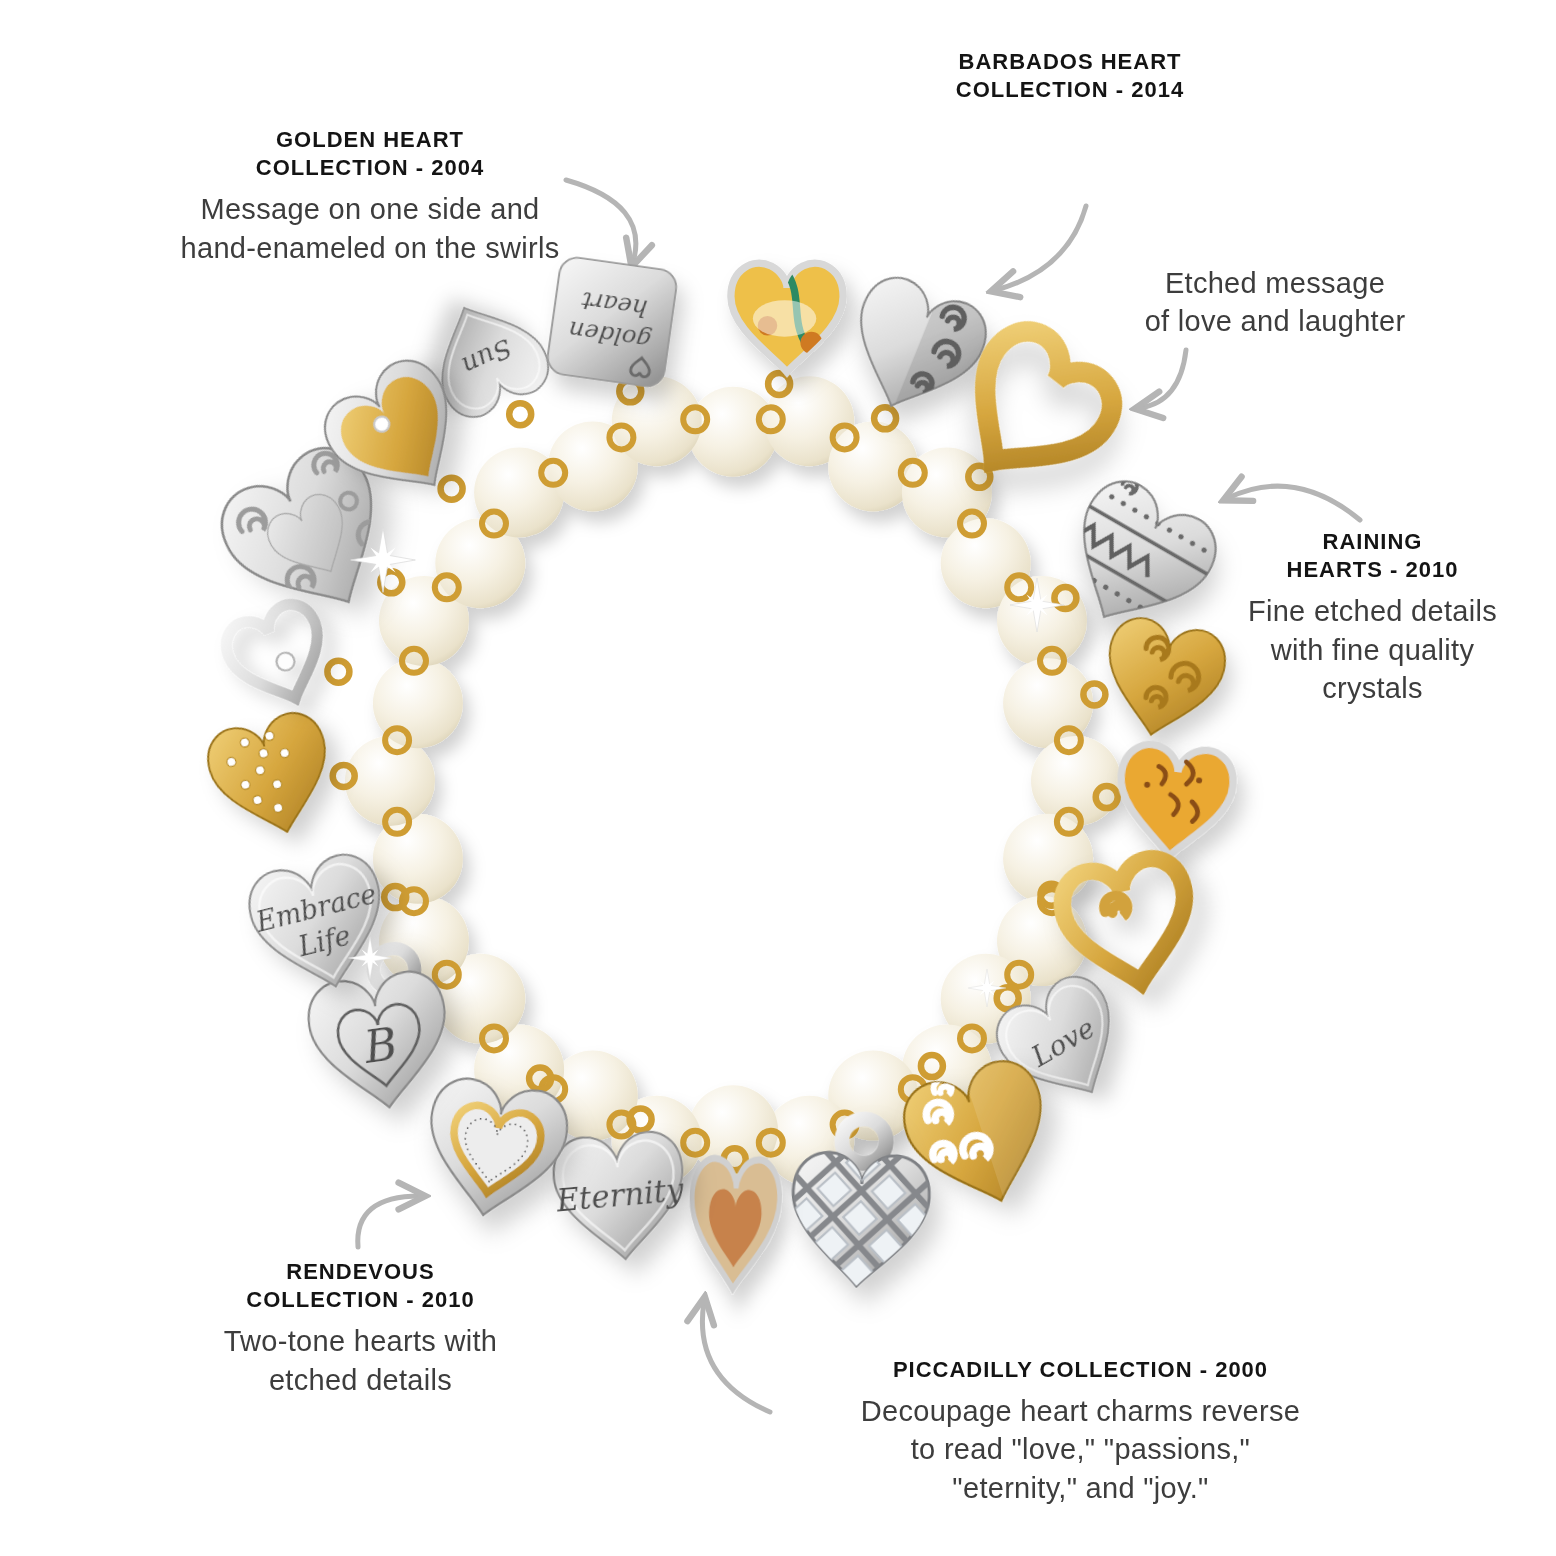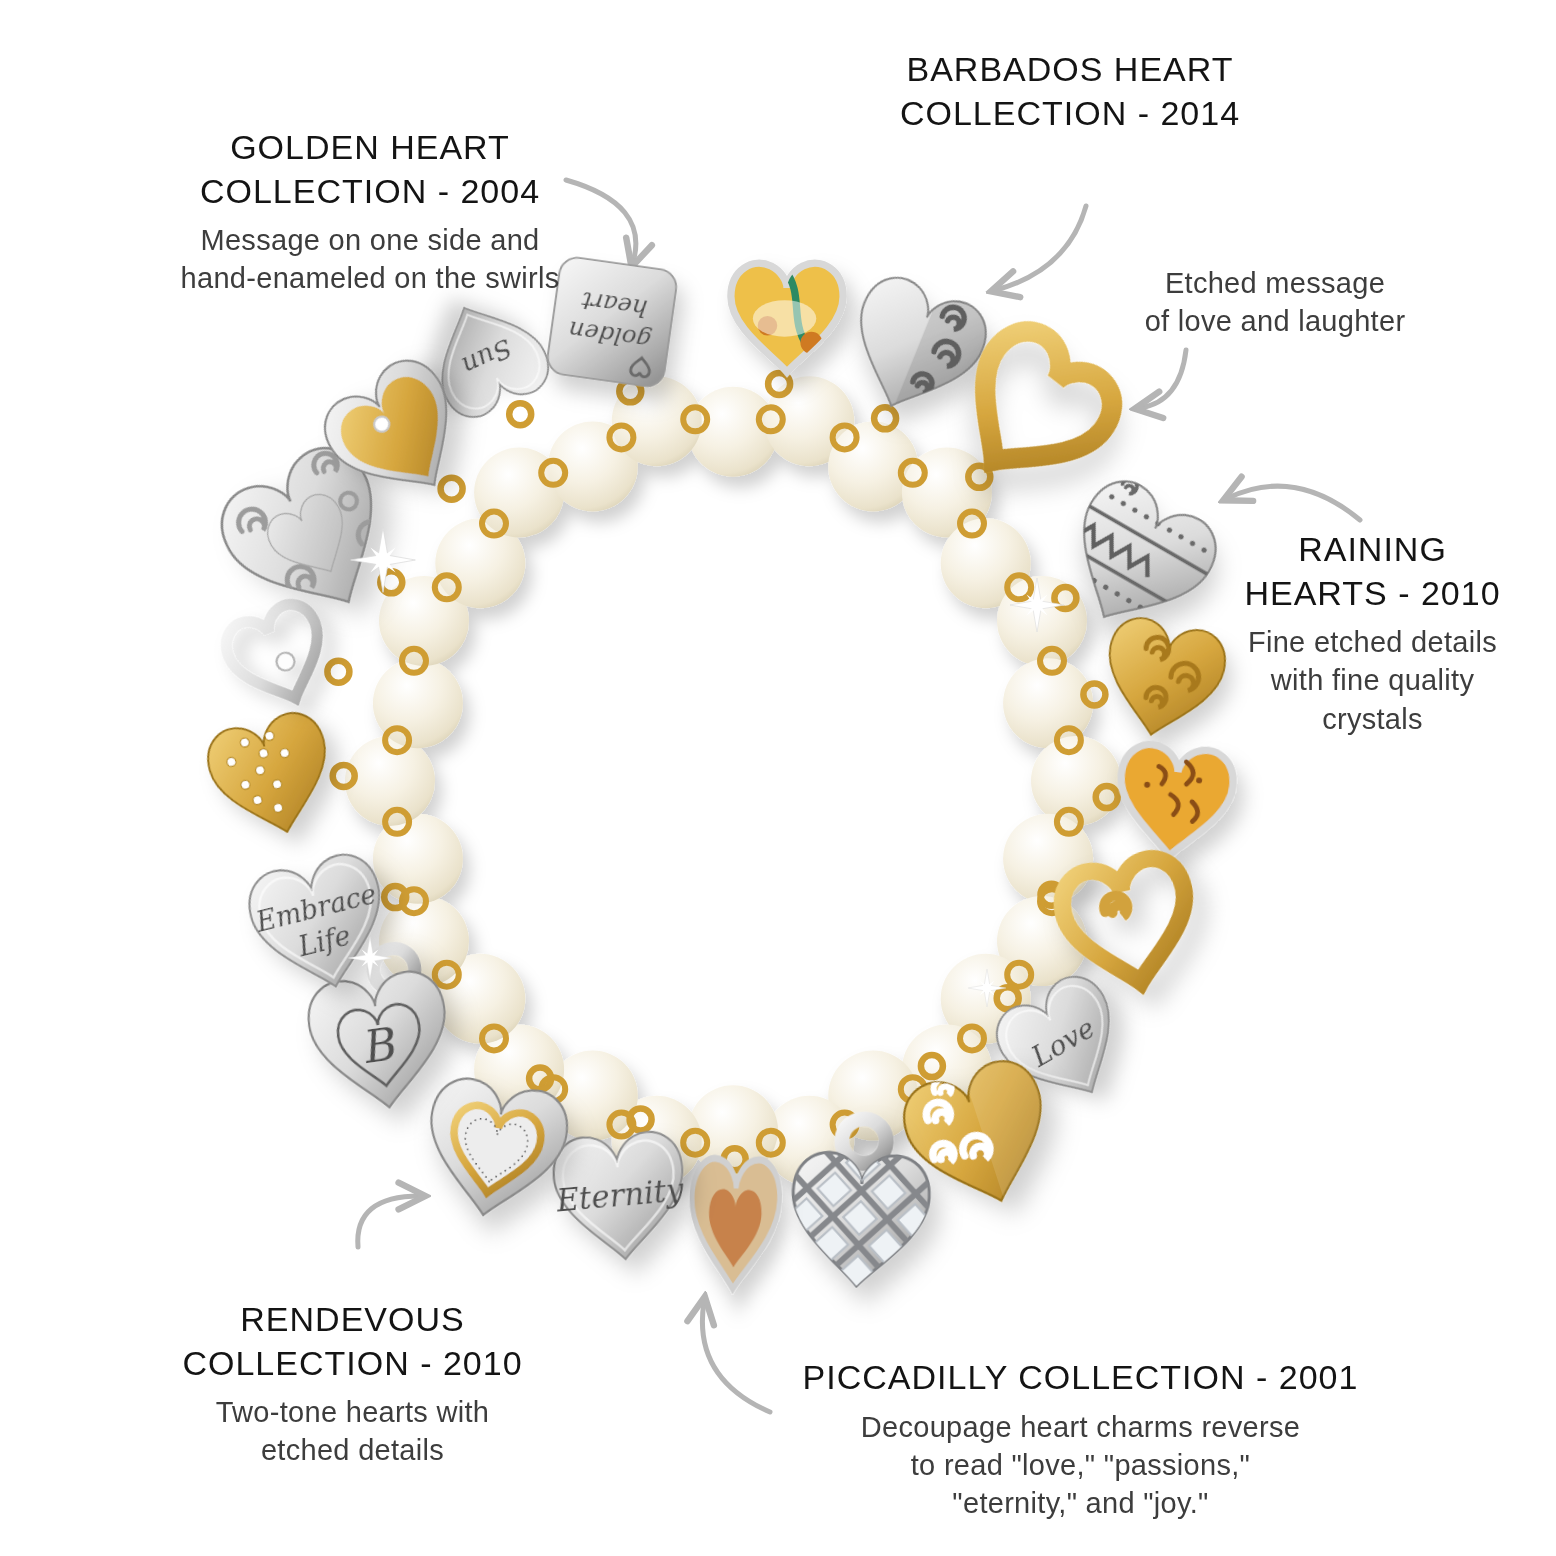--- a/index.html
+++ b/index.html
@@ -1,30 +1,30 @@
 <!DOCTYPE html>
 <html><head>
 <meta charset="utf-8">
 <style>
   html,body{margin:0;padding:0;background:#ffffff;}
   .canvas{position:relative;width:1556px;height:1556px;background:#ffffff;overflow:hidden;
           font-family:"Liberation Sans", sans-serif;}
   .bracelet-svg{position:absolute;left:0;top:0;width:1556px;height:1556px;}
   .annotations{position:absolute;left:0;top:0;width:1556px;height:1556px;pointer-events:none;}
   .ann{position:absolute;text-align:center;}
-  .ann-title{font-weight:400;font-size:34px;line-height:1.28;letter-spacing:1px;color:#141414;
+  .ann-title{font-weight:700;font-size:22px;line-height:1.28;letter-spacing:1px;color:#141414;
              white-space:pre-line;}
   .ann-title:empty{display:none;}
   .ann-body{font-size:29px;line-height:1.32;letter-spacing:0.3px;color:#3d3d3d;white-space:pre-line;
             margin-top:8px;}
   .ann-golden    {left:150px; top:126px;  width:440px;}
   .ann-barbados  {left:850px; top:48px;   width:440px;}
   .ann-etched    {left:1095px;top:256px;  width:360px;}
   .ann-raining   {left:1200px;top:528px;  width:345px;}
-  .ann-rendevous {left:120px; top:1258px; width:465px;margin-top:40px;}
+  .ann-rendevous {left:128px; top:1258px; width:465px;}
   .ann-piccadilly{left:758px; top:1356px; width:645px;}
   .charm-label{font-family:"DejaVu Serif", serif;font-style:italic;fill:#4f4f4f;}
 </style>
 </head>
 <body>
 
 <div class="canvas">
 
   <svg class="bracelet-svg" viewBox="0 0 1556 1556" xmlns="http://www.w3.org/2000/svg">
     <defs>
@@ -381,19 +381,19 @@
 with fine quality
 crystals</div>
     </div>
     <div class="ann ann-rendevous">
       <div class="ann-title">RENDEVOUS
 COLLECTION - 2010</div>
       <div class="ann-body">Two-tone hearts with
 etched details</div>
     </div>
     <div class="ann ann-piccadilly">
-      <div class="ann-title">PICCADILLY COLLECTION - 2001</div>
+      <div class="ann-title">PICCADILLY COLLECTION - 2000</div>
       <div class="ann-body">Decoupage heart charms reverse
 to read "love," "passions,"
 "eternity," and "joy."</div>
     </div>
   </div>
 </div>
 
 </body></html>

